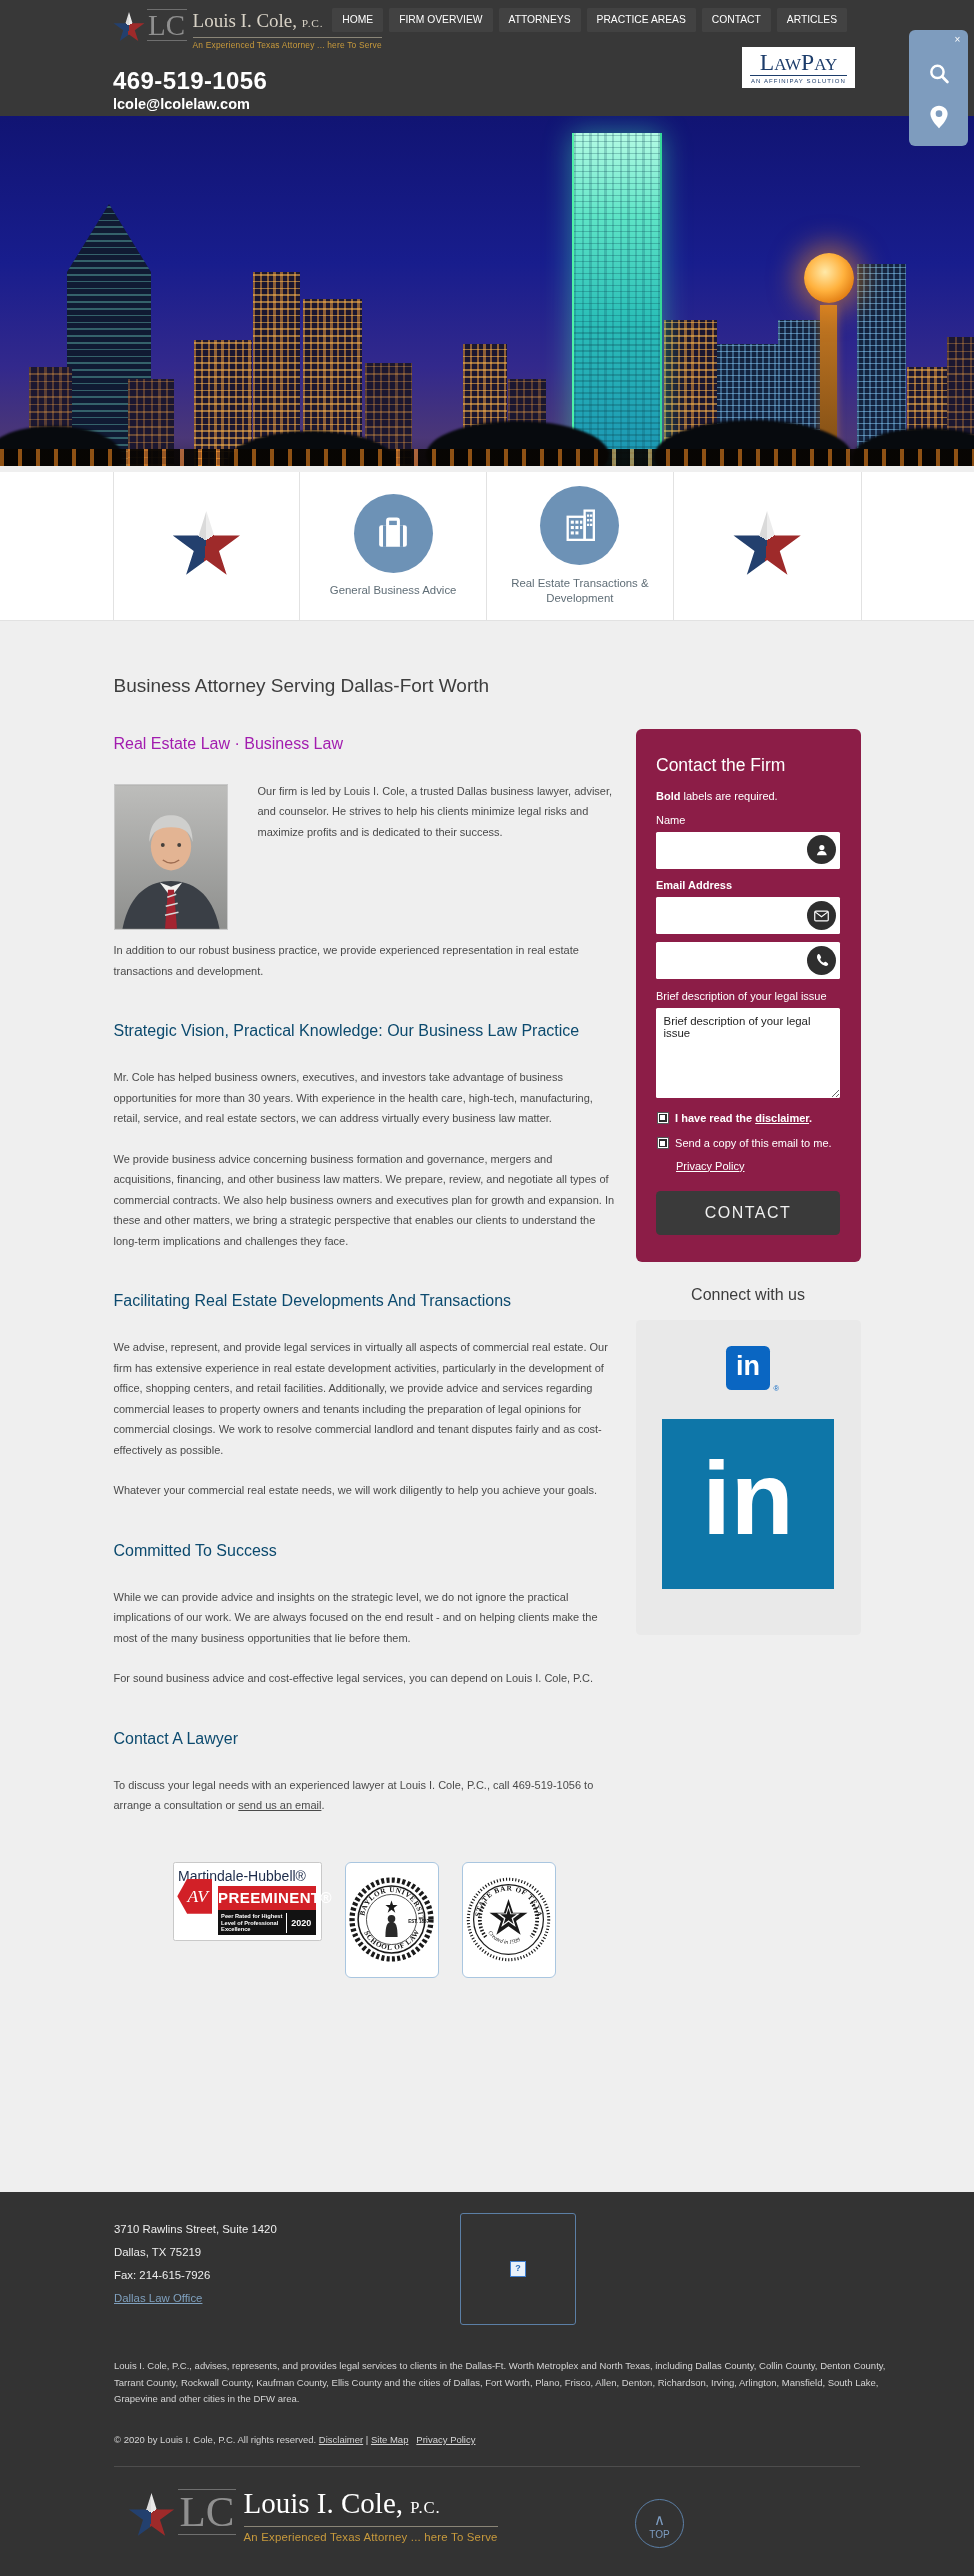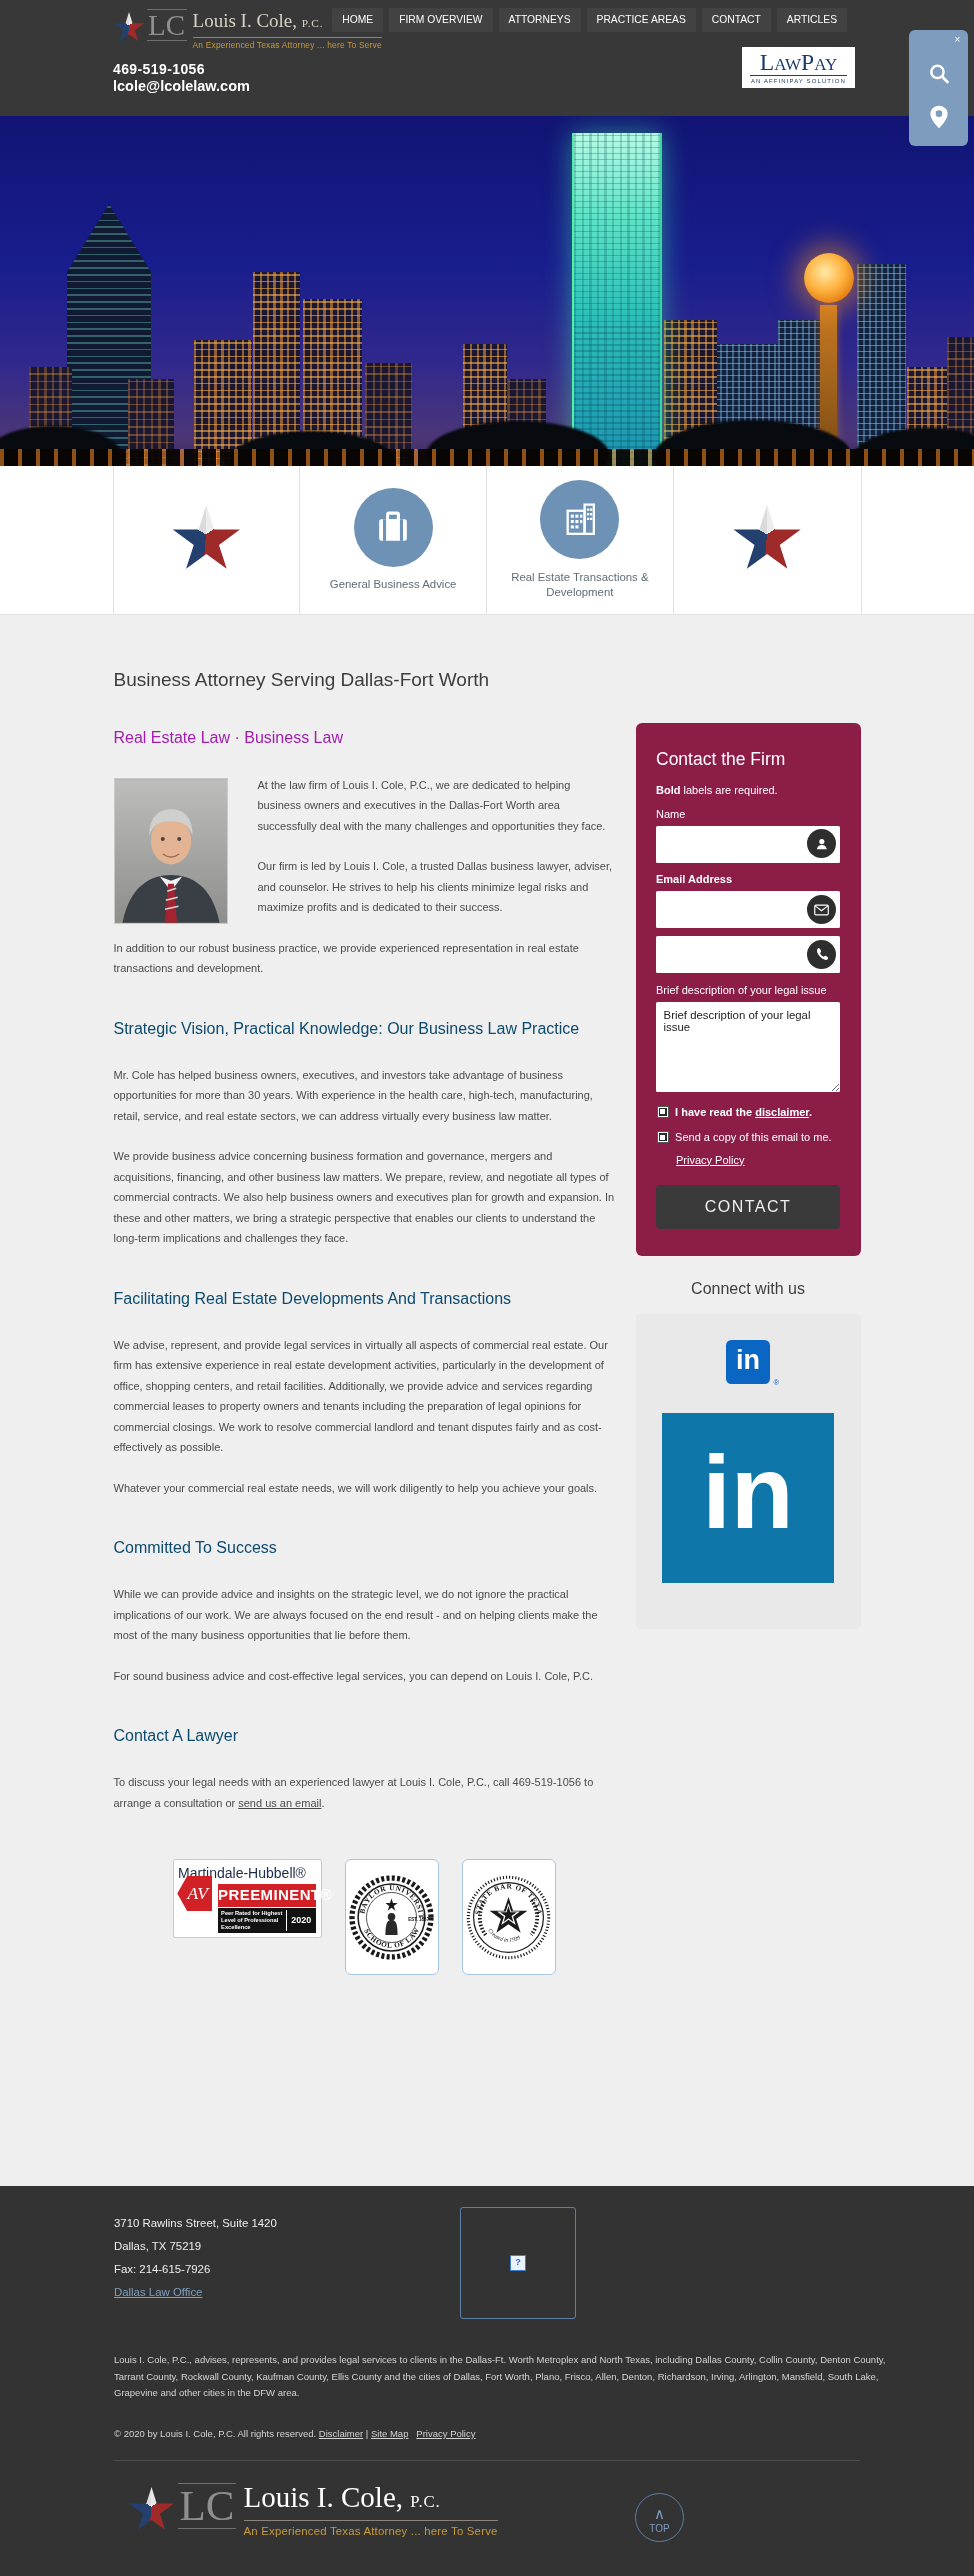--- a/index.html
+++ b/index.html
@@ -12,21 +12,21 @@
   .tx-star { width: 32px; height: 32px; margin-top: 3px;
     background: conic-gradient(from 0deg at 50% 42%, #e9e9e9 0 55deg, #9e2a2a 55deg 185deg, #23406e 185deg 300deg, #dcdcdc 300deg 360deg);
     clip-path: polygon(50% 0%, 61% 35%, 98% 35%, 68% 57%, 79% 91%, 50% 70%, 21% 91%, 32% 57%, 2% 35%, 39% 35%);
   }
   .lc-mono { font-family: "Liberation Serif", serif; color: #8f8f8f; font-size: 29px; line-height: 30px; margin: 0 6px 0 1.5px;
     border-top: 1.5px solid #6f6f6f; border-bottom: 1.5px solid #6f6f6f; padding: 0 1.5px; }
   .name-col { display: flex; flex-direction: column; }
   .firm-name { font-family: "Liberation Serif", serif; color: #d8d2c6; font-size: 19px; line-height: 23px; border-bottom: 0.8px solid #8a8577; padding-bottom: 1.5px; white-space: nowrap; }
   .firm-name .suffix { font-size: 11.4px; letter-spacing: 0.8px; }
   .firm-tagline { color: #c89a3c; font-size: 8.4px; margin-top: 2.3px; letter-spacing: 0.2px; }
-  .phone { color: #fff; font-size: 14px; font-weight: bold; margin-top: 11px; letter-spacing: 0.4px; }
+  .phone { color: #fff; font-size: 24px; font-weight: bold; margin-top: 17px; letter-spacing: 0.4px; }
   .email { color: #fff; font-size: 14.5px; font-weight: bold; margin-top: 1.5px; }
 
   .main-nav { position: absolute; top: 7.6px; right: 127px; display: flex; gap: 6px; }
   .nav-btn { background: #424242; border: none; color: #fff; font-family: "Liberation Sans", sans-serif;
     font-size: 10.3px; padding: 6.8px 10px; border-radius: 1.5px; cursor: pointer; white-space: nowrap; }
 
   .lawpay { position: absolute; left: 742px; top: 47px; width: 113px; background: #fff; padding: 3px 7.6px 3.8px; text-align: center; }
   .lawpay-name { font-family: "Liberation Serif", serif; font-variant: small-caps; color: #1d3d6b; font-size: 23.6px; line-height: 24px; border-bottom: 1.5px solid #1d3d6b; padding-bottom: 0.8px; }
   .lawpay-tag { color: #1d3d6b; font-size: 6px; letter-spacing: 1.1px; margin-top: 2.3px; }
 
@@ -58,21 +58,21 @@
     background: linear-gradient(180deg, #c77a23, #7a4a14); box-shadow: 0 0 9px rgba(255,150,40,.4); }
   .reunion-ball { position: absolute; left: 804px; top: 137px; width: 50px; height: 50px; border-radius: 50%;
     background: radial-gradient(circle at 42% 38%, #ffe9a8, #ffb13d 45%, #e07a10 78%, #8a4a08 100%);
     box-shadow: 0 0 27px 9px rgba(255,150,30,.5); }
   .tree { position: absolute; background: #070a0e; border-radius: 50%; filter: blur(0.8px); z-index: 5; }
   .hero-base { position: absolute; bottom: 0; left: 0; right: 0; height: 16.7px; z-index: 6;
     background: repeating-linear-gradient(90deg, rgba(255,140,25,.55) 0 3.8px, rgba(8,5,2,.92) 3.8px 18px); }
 
   
   .services-row { background: #fff; height: 149px; border-bottom: 0.8px solid #e2e2e2; }
-  .services-inner { width: 749px; margin: 0 auto; height: 100%; display: flex;
+  .services-inner { width: 749px; margin: 6px auto; height: 100%; display: flex;
     border-left: 0.8px solid #e2e2e2; border-right: 0.8px solid #e2e2e2; }
   .svc-card { width: 187px; height: 100%; border-right: 0.8px solid #e2e2e2; display: flex; flex-direction: column;
     align-items: center; justify-content: center; cursor: pointer; padding: 7.6px; }
   .svc-card:last-child { border-right: none; }
   .svc-star { width: 70px; height: 70px;
     background: conic-gradient(from 0deg at 50% 42%, #ececec 0 55deg, #9e2a2a 55deg 185deg, #23406e 185deg 300deg, #dadada 300deg 360deg);
     clip-path: polygon(50% 0%, 61% 35%, 98% 35%, 68% 57%, 79% 91%, 50% 70%, 21% 91%, 32% 57%, 2% 35%, 39% 35%);
     filter: drop-shadow(0.8px 1.5px 1.5px rgba(0,0,0,.35)); }
   .svc-circle { width: 79px; height: 79px; border-radius: 50%; background: #6d92b6; display: flex; align-items: center; justify-content: center; }
   .svc-label { margin-top: 10.7px; font-size: 11.4px; color: #5f6d76; text-align: center; line-height: 15px; min-height: 15px; }
@@ -301,21 +301,20 @@
         <line x1="70" y1="150" x2="82" y2="146" stroke="#d8d8d8" stroke-width="2"></line>
         <line x1="68" y1="162" x2="84" y2="158" stroke="#d8d8d8" stroke-width="2"></line>
         <line x1="67" y1="174" x2="85" y2="170" stroke="#d8d8d8" stroke-width="2"></line>
         <ellipse cx="75" cy="82" rx="27" ry="32" fill="#e3b493"></ellipse>
         <path d="M46,76 C46,50 58,40 75,40 C92,40 104,50 104,76 C100,62 92,56 75,56 C58,56 50,62 46,76 Z" fill="#cfcfcd"></path>
         <circle cx="64" cy="80" r="2.6" fill="#44403c"></circle>
         <circle cx="86" cy="80" r="2.6" fill="#44403c"></circle>
         <path d="M64,100 Q75,108 86,100" fill="none" stroke="#9c6b50" stroke-width="2"></path>
       </svg>
 
-      <p>At the law firm of Louis I. Cole, P.C., we are dedicated to helping business owners and executives in the Dallas-Fort Worth area successfully deal with the many challenges and opportunities they face.</p>
       <p>Our firm is led by Louis I. Cole, a trusted Dallas business lawyer, adviser, and counselor. He strives to help his clients minimize legal risks and maximize profits and is dedicated to their success.</p>
       <p style="clear:left;">In addition to our robust business practice, we provide experienced representation in real estate transactions and development.</p>
 
       <h3>Strategic Vision, Practical Knowledge: Our Business Law Practice</h3>
       <p>Mr. Cole has helped business owners, executives, and investors take advantage of business opportunities for more than 30 years. With experience in the health care, high-tech, manufacturing, retail, service, and real estate sectors, we can address virtually every business law matter.</p>
       <p>We provide business advice concerning business formation and governance, mergers and acquisitions, financing, and other business law matters. We prepare, review, and negotiate all types of commercial contracts. We also help business owners and executives plan for growth and expansion. In these and other matters, we bring a strategic perspective that enables our clients to understand the long-term implications and challenges they face.</p>
 
       <h3>Facilitating Real Estate Developments And Transactions</h3>
       <p>We advise, represent, and provide legal services in virtually all aspects of commercial real estate. Our firm has extensive experience in real estate development activities, particularly in the development of office, shopping centers, and retail facilities. Additionally, we provide advice and services regarding commercial leases to property owners and tenants including the preparation of legal opinions for commercial closings. We work to resolve commercial landlord and tenant disputes fairly and as cost-effectively as possible.</p>
       <p>Whatever your commercial real estate needs, we will work diligently to help you achieve your goals.</p>

